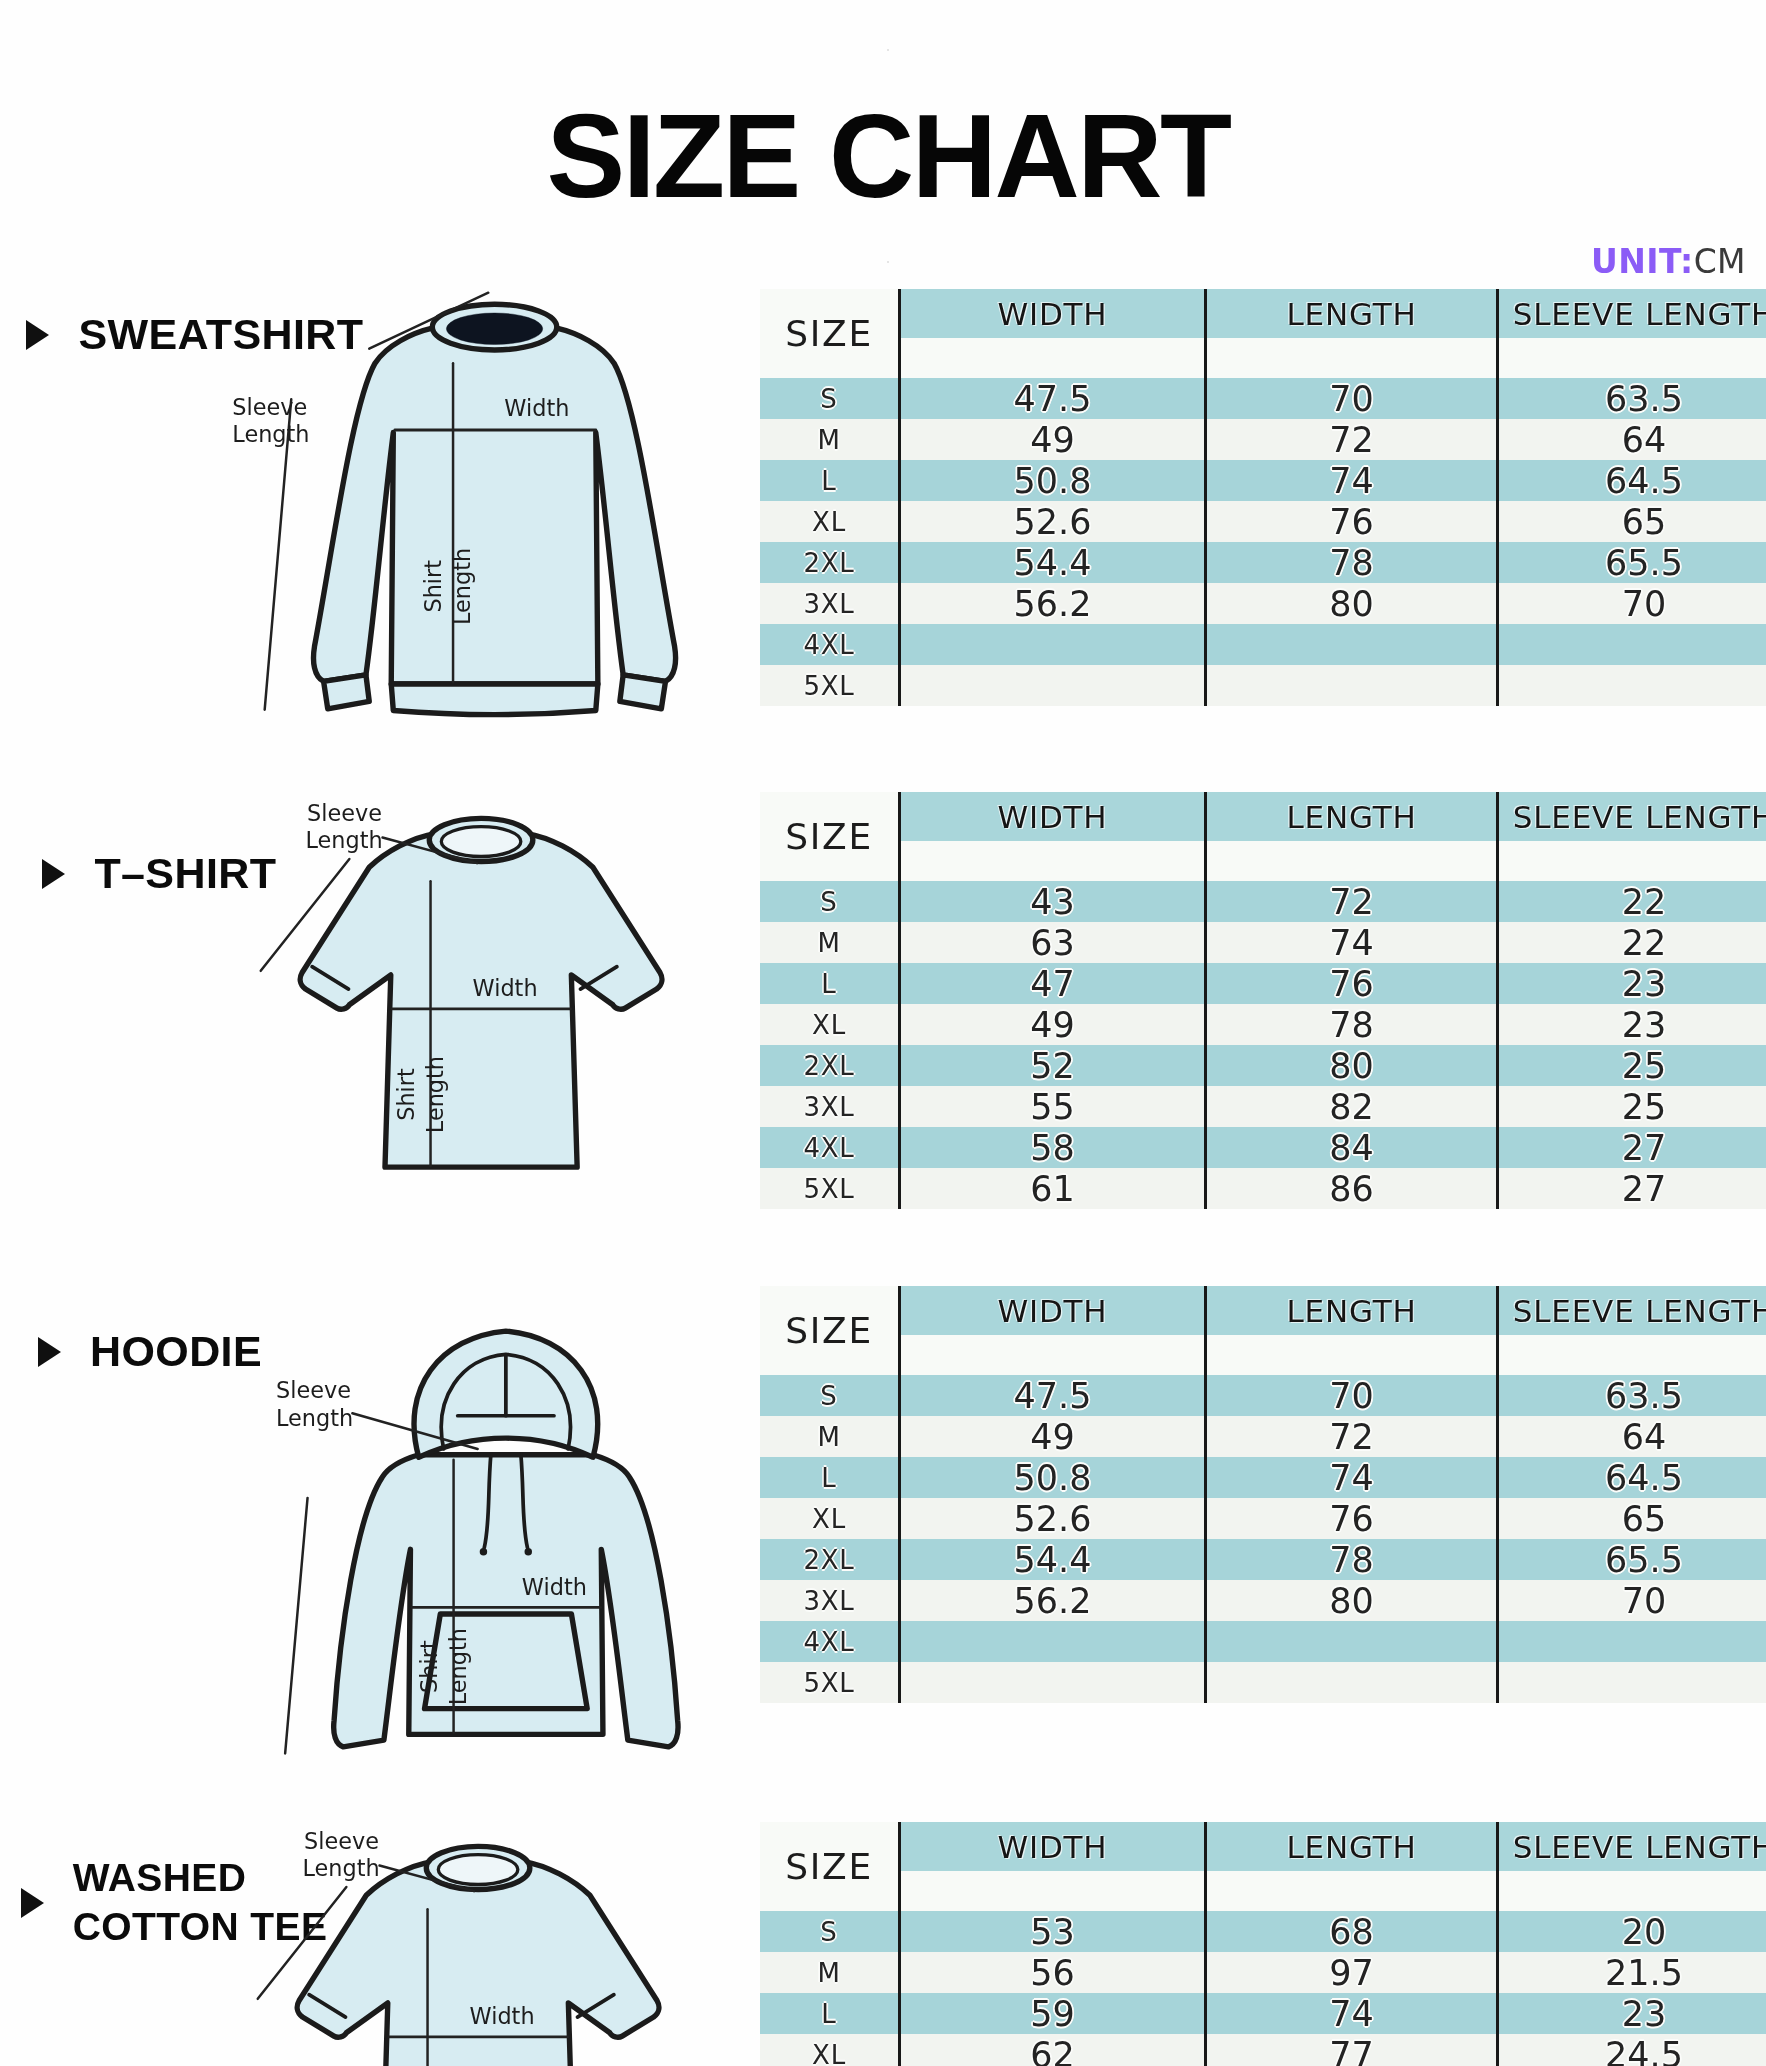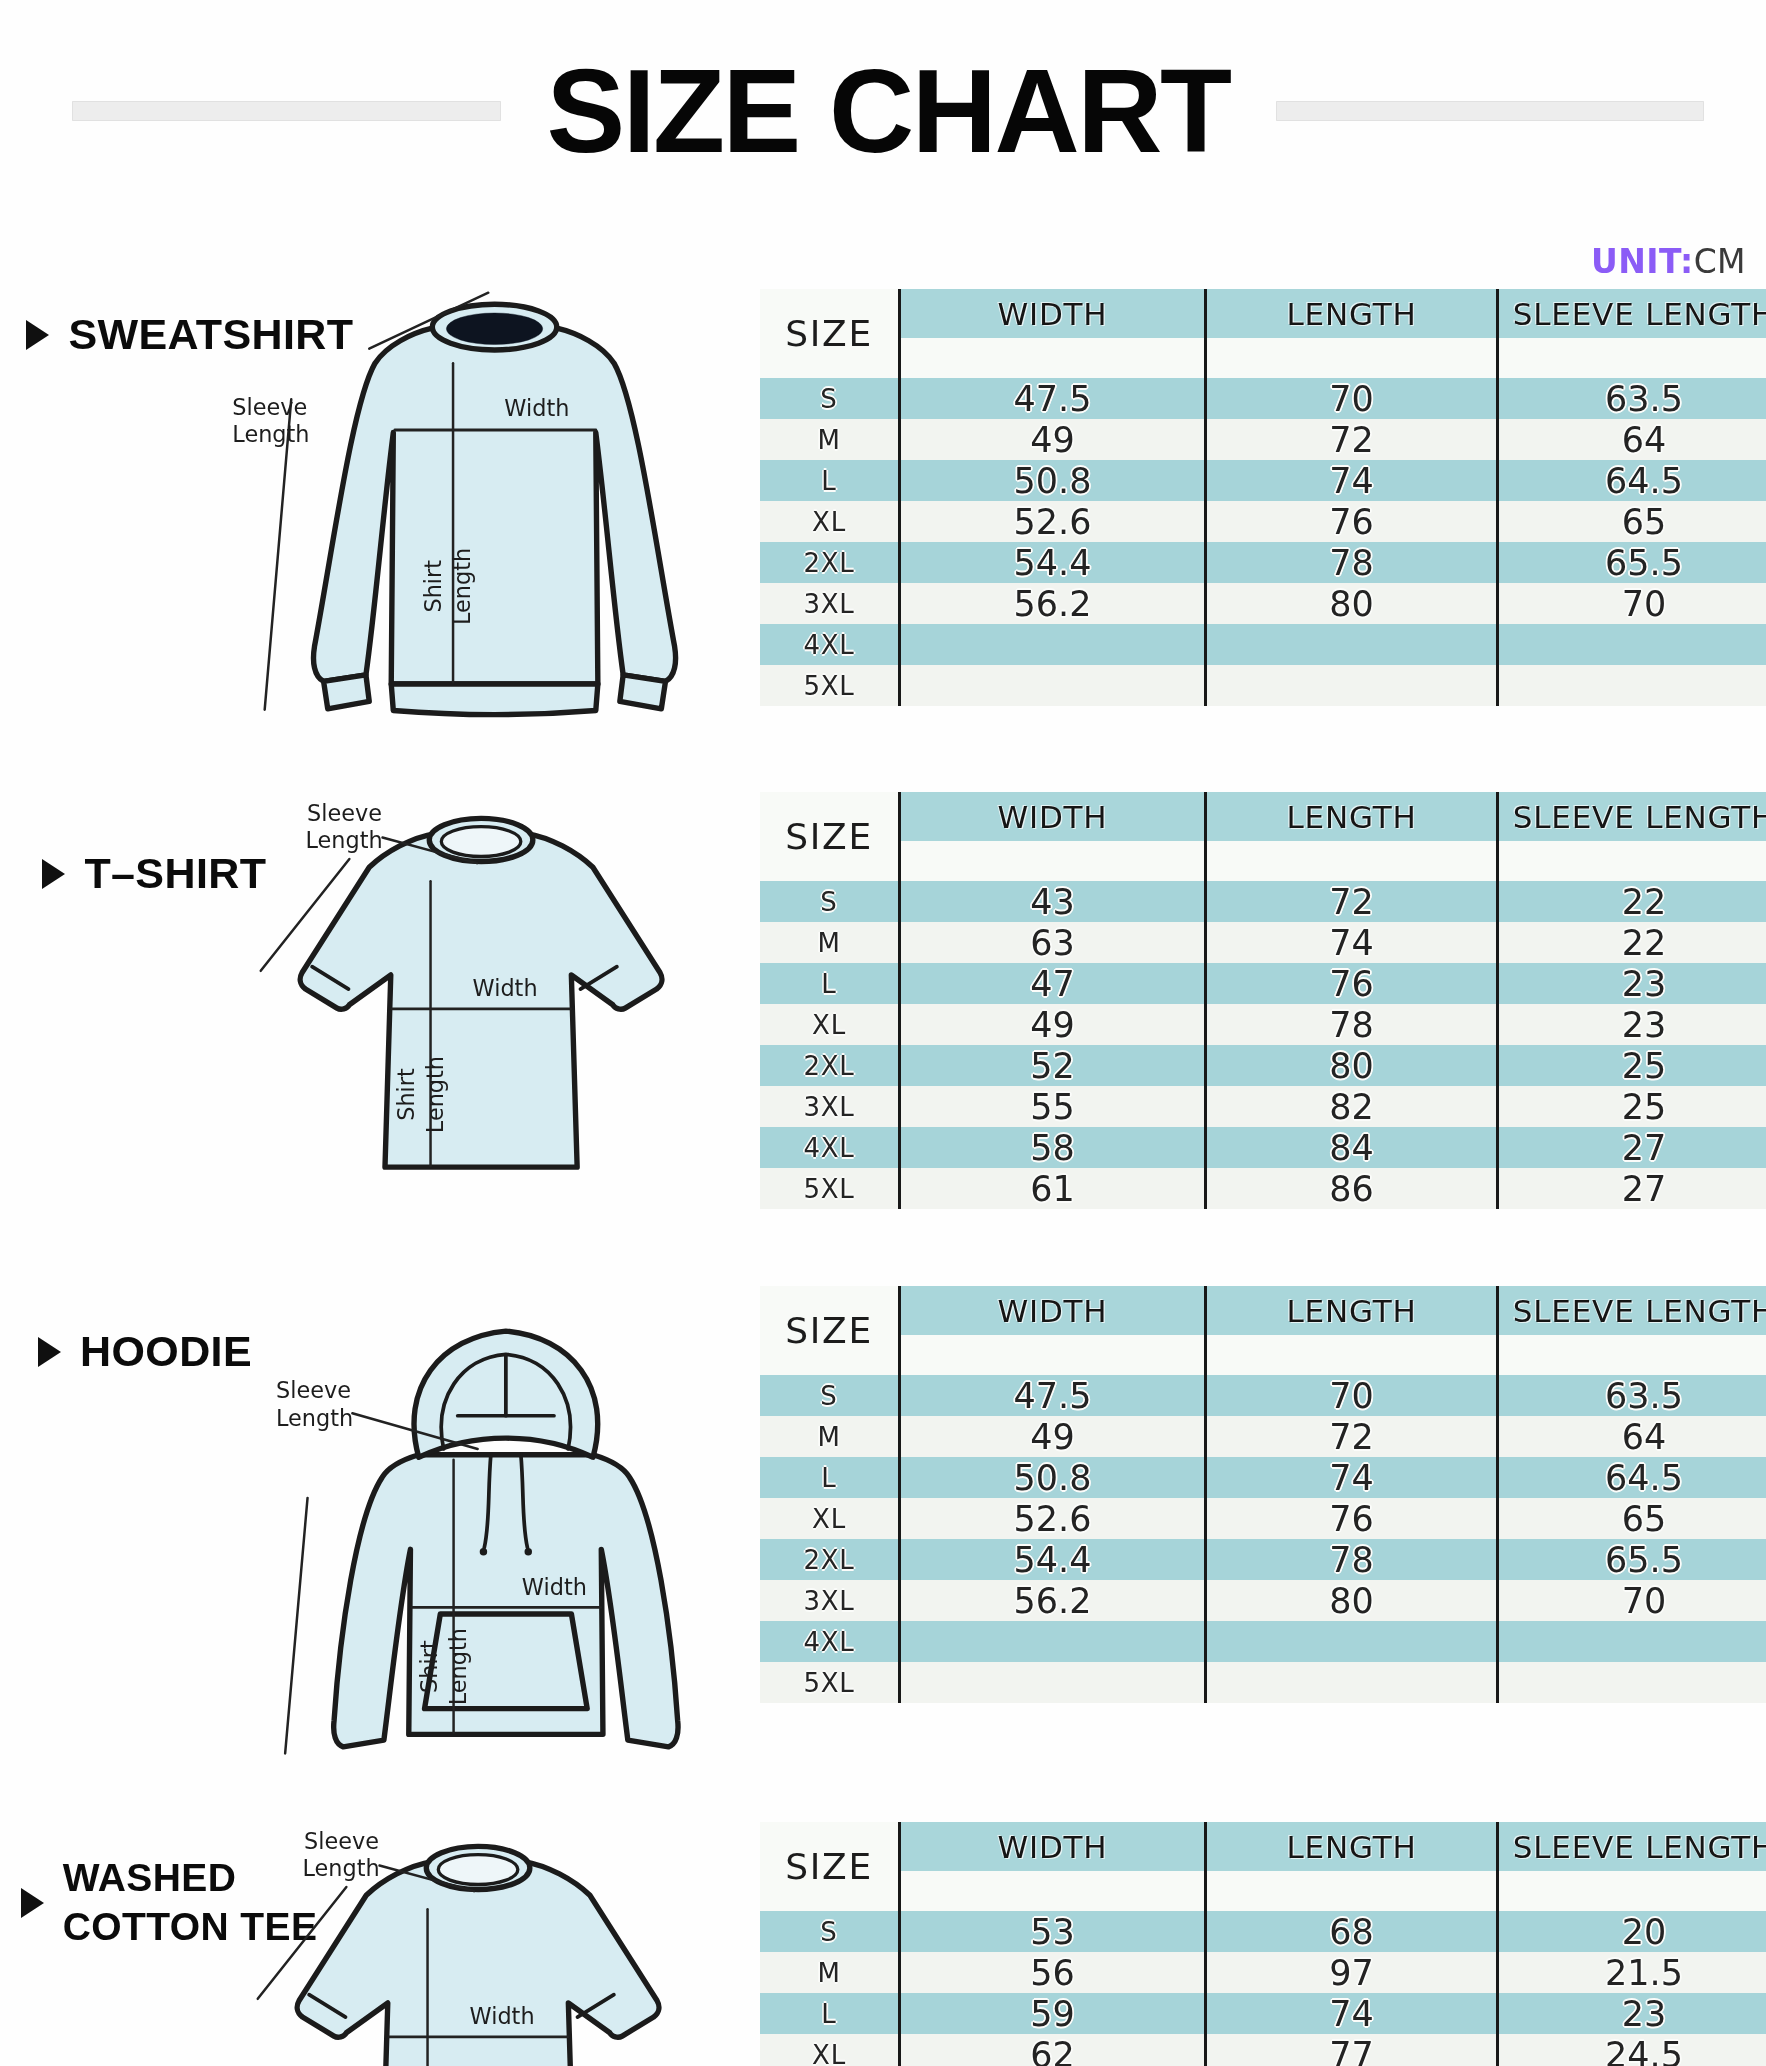--- a/index.html
+++ b/index.html
@@ -1,32 +1,32 @@
 <!DOCTYPE html>
 <html style="font-size:6.6px"><head>
 <meta charset="utf-8">
 <style>
   html,body{margin:0;padding:0;background:#ffffff;}
   #page{position:relative;width:1766px;height:2339px;background:#fefefe;overflow:hidden;
         font-family:"DejaVu Sans",sans-serif;}
 
   
   .titlebar{position:absolute;left:72px;right:62px;top:49px;height:124px;
-            display:flex;align-items:center;gap:46px;}
+            display:flex;align-items:center;gap:46px;flex-direction:column;}
   .deco-bar{flex:1;height:18px;background:#ededed;border:0.8px solid #e1e1e1;border-radius:0.8px;}
   .main-title{margin:0;font-family:"Liberation Sans",sans-serif;font-weight:800;
               font-size:118px;line-height:1;letter-spacing:-2.5px;color:#060606;white-space:nowrap;}
 
   
   .unit{position:absolute;left:718px;width:1028px;top:242px;text-align:right;
         font-size:33px;color:#3a3a3a;letter-spacing:0.4px;}
   .unit b{font-weight:700;color:#8b5cf6;}
 
   
-  .sec{position:absolute;display:flex;align-items:center;gap:19px;
+  .sec{position:absolute;display:flex;align-items:center;gap:29px;
        font-family:"Liberation Sans",sans-serif;font-weight:800;color:#0b0b0b;}
   .tri{width:0;height:0;border-left:23px solid #101010;border-top:15.7px solid transparent;
        border-bottom:15.7px solid transparent;flex:none;}
   .sec .txt{font-size:43px;letter-spacing:0.4px;line-height:1.2;}
   #sec1{left:26.4px;top:309px;}
   #sec2{left:26.4px;top:848px;padding-left:16px;}
   #sec3{left:38px;top:1326px;}
   #sec4{left:20.7px;top:1854px;}
   #sec4 .txt{font-size:39px;max-width:269px;line-height:1.25;}
 

